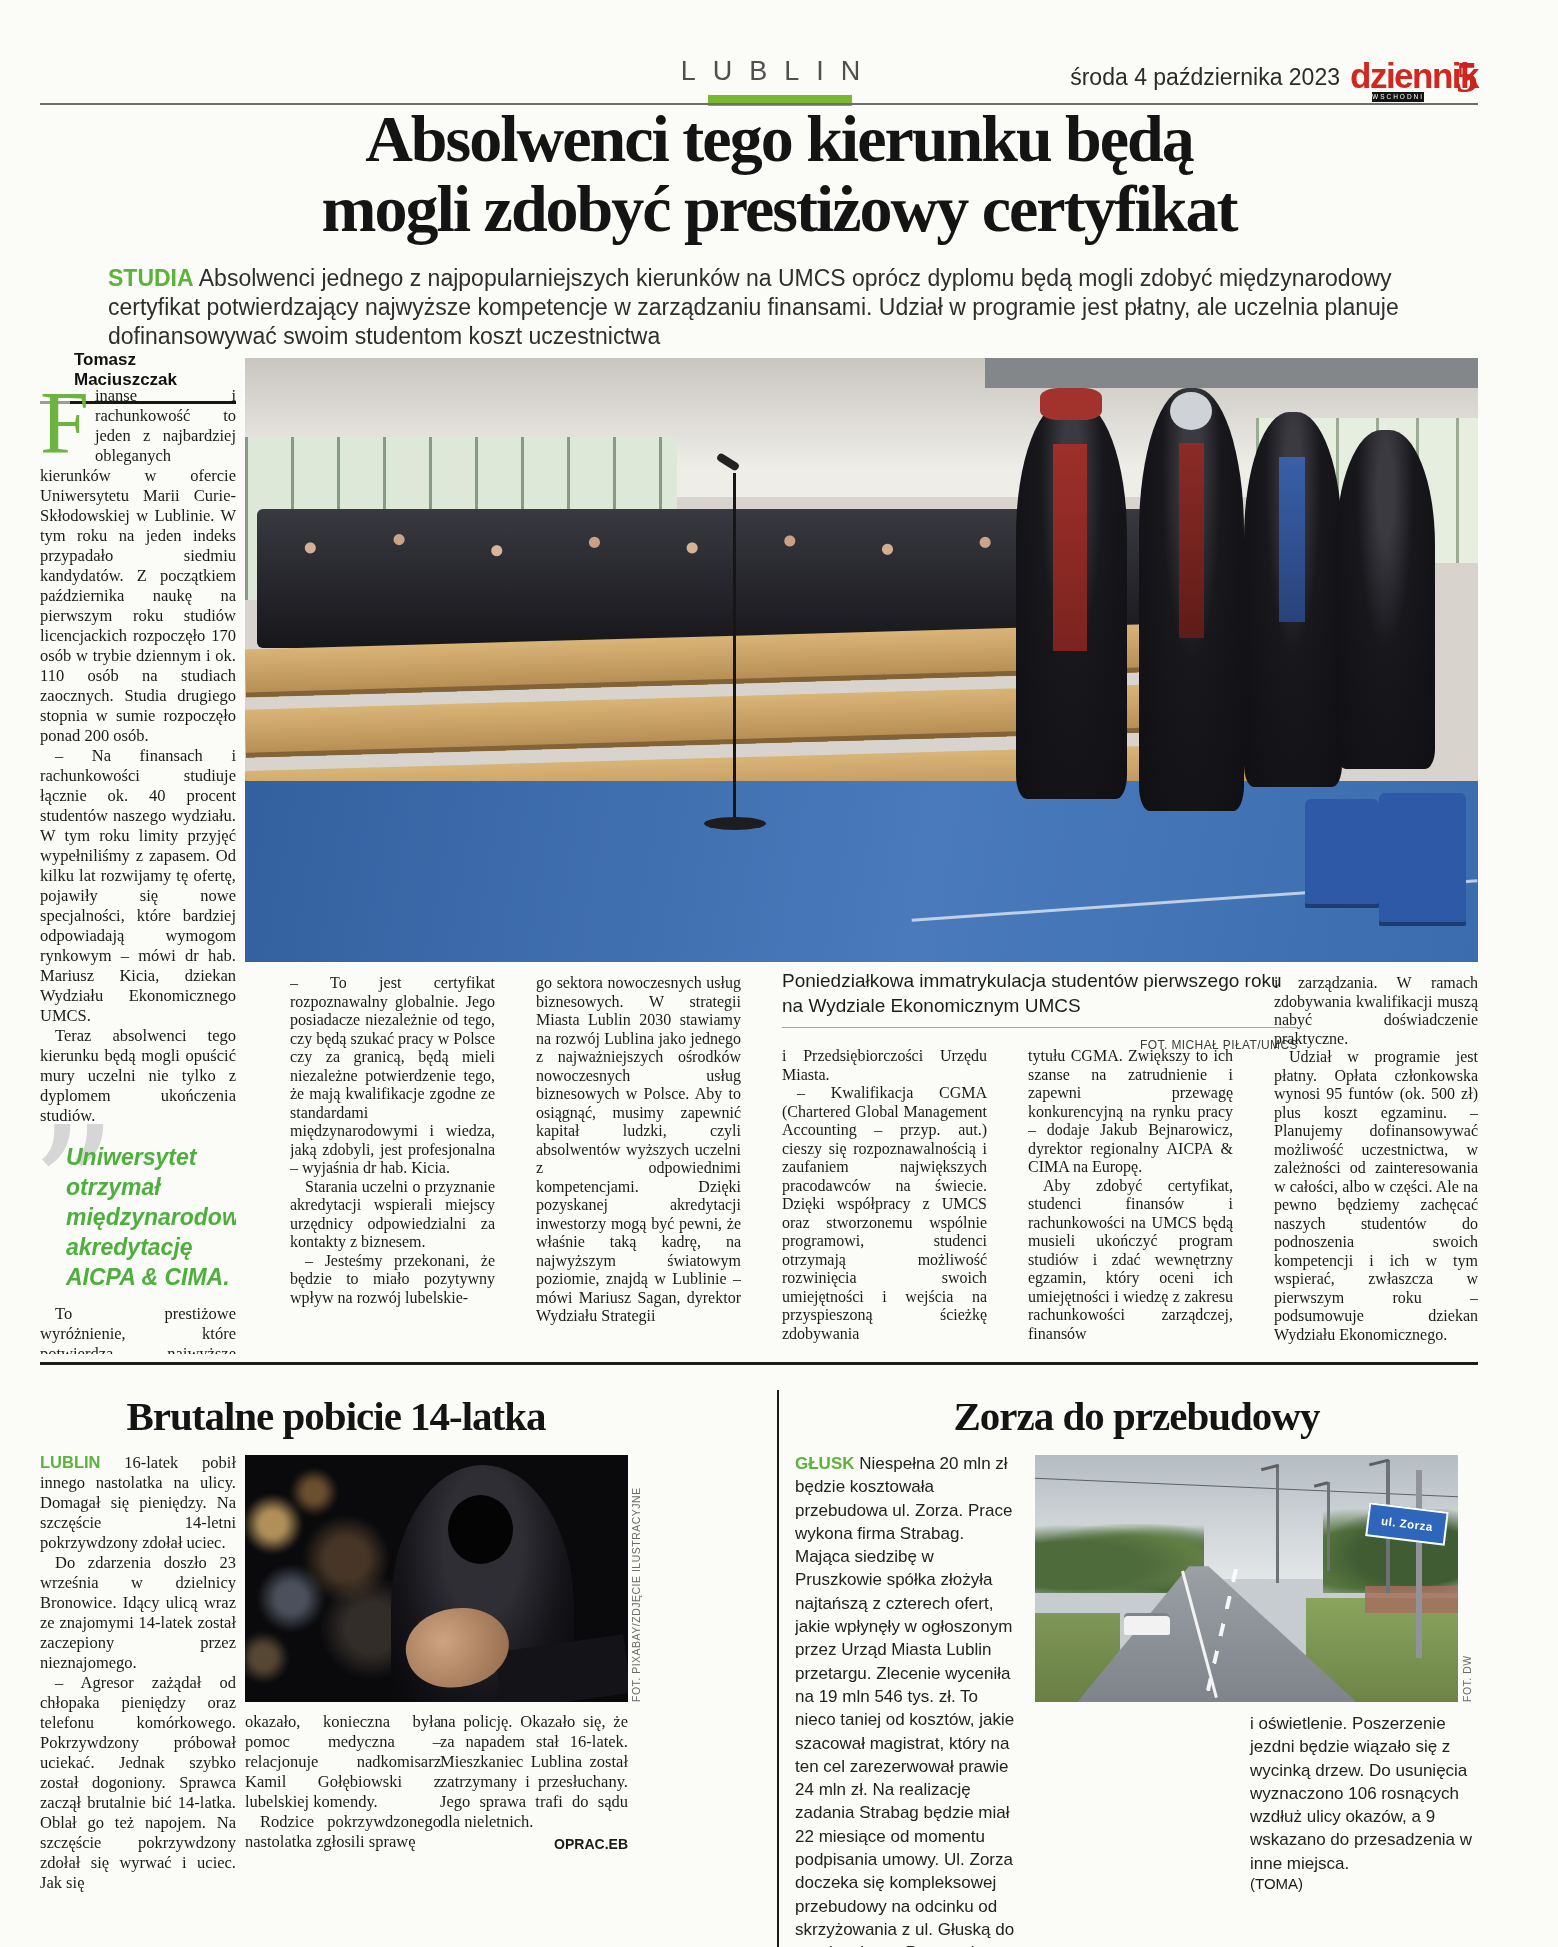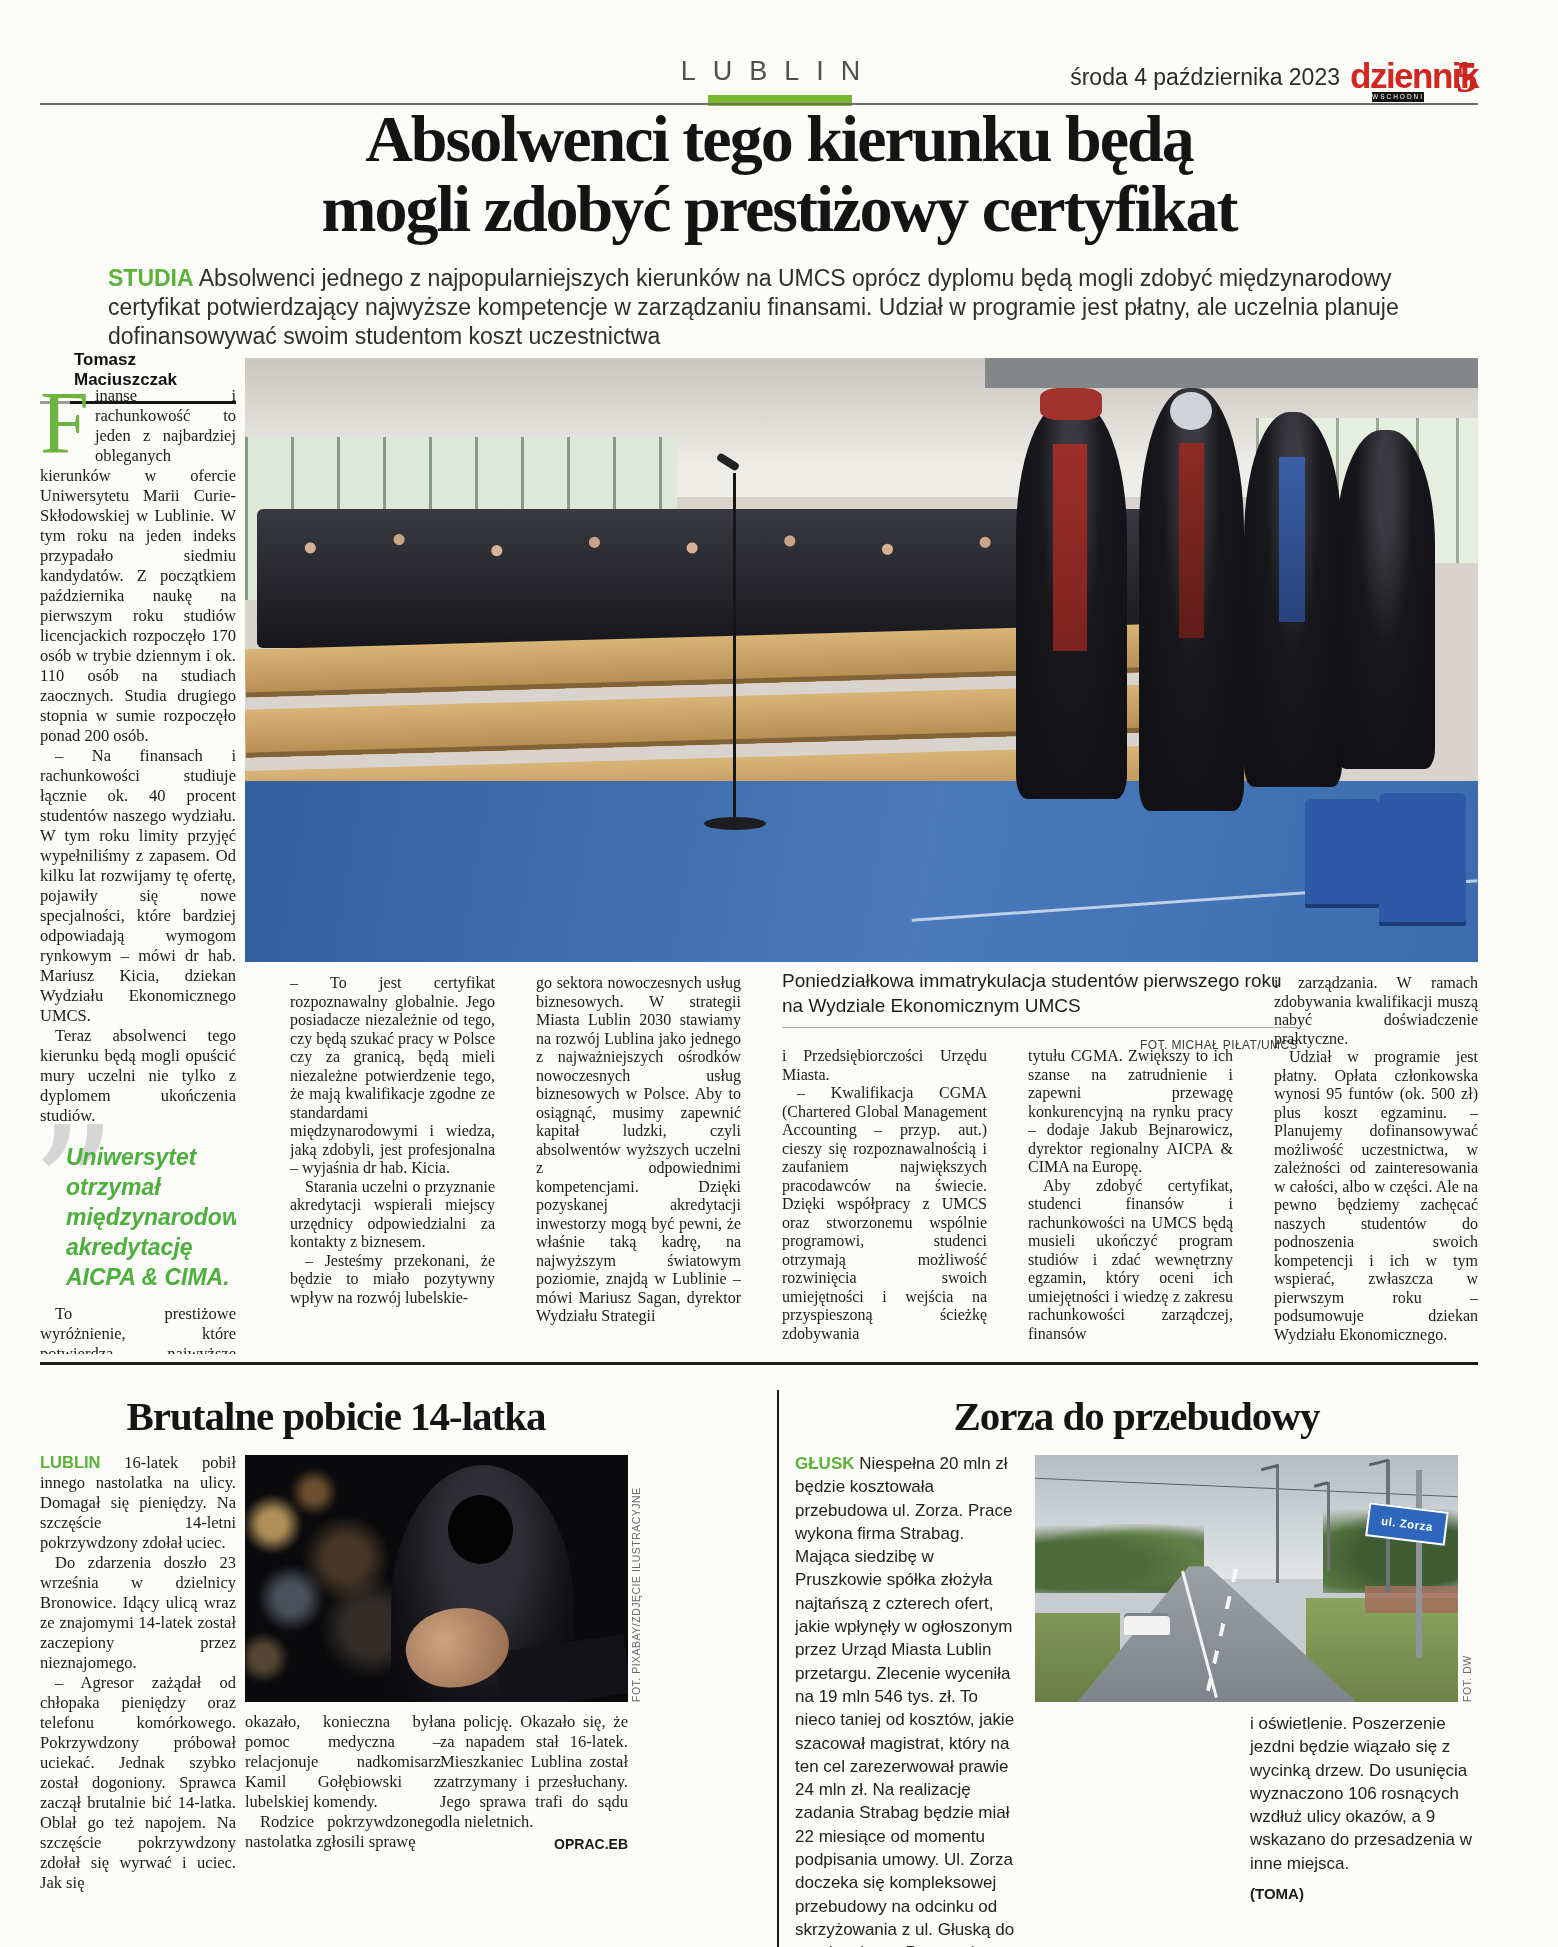--- a/index.html
+++ b/index.html
@@ -73,21 +73,21 @@
 
   .bcol1{left:40px;top:1452px;width:196px;height:495px;overflow:hidden;}
   .bcol2{left:245px;top:1712px;width:196px;}
   .bcol3{left:440px;top:1712px;width:188px;}
   .zcol1{left:795px;top:1452px;width:222px;height:495px;overflow:hidden;}
   .zcol2{left:1035px;top:1712px;width:205px;}
   .zcol3{left:1250px;top:1712px;width:228px;}
   .sig-r{display:block;text-align:right;font-family:"Liberation Sans",sans-serif;
     font-weight:bold;font-size:14px;margin-top:4px;}
   .sig-l{display:block;text-align:left;font-family:"Liberation Sans",sans-serif;
-    font-weight:bold;font-size:15px;margin-top:10px;}
+    font-weight:normal;font-size:15px;margin-top:0;}
 
   .vcredit{position:absolute;width:15px;writing-mode:vertical-rl;transform:rotate(180deg);
     font-family:"Liberation Sans",sans-serif;font-size:10.5px;color:#6a6a6a;
     letter-spacing:.5px;white-space:nowrap;}
 
   
   .photo-main{left:245px;top:358px;width:1233px;height:604px;overflow:hidden;background:#d8d4cd;}
   .ph{position:absolute;}
   .aud-ceiling{left:0;top:0;width:100%;height:23%;
     background:linear-gradient(#c9c6c0,#efede8 80%),

